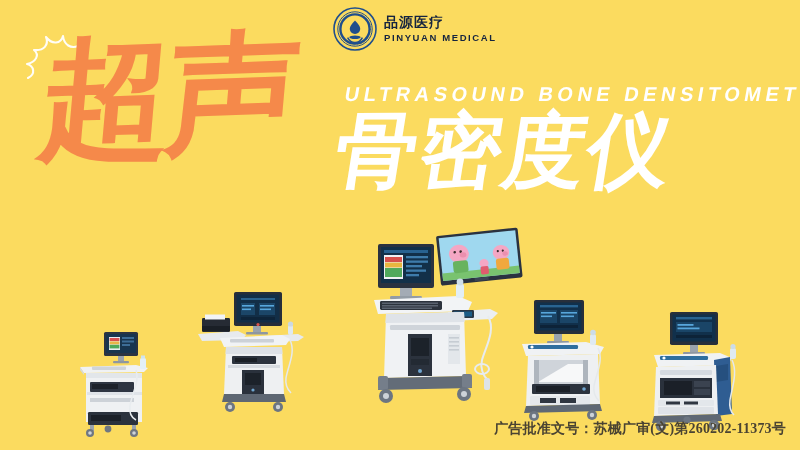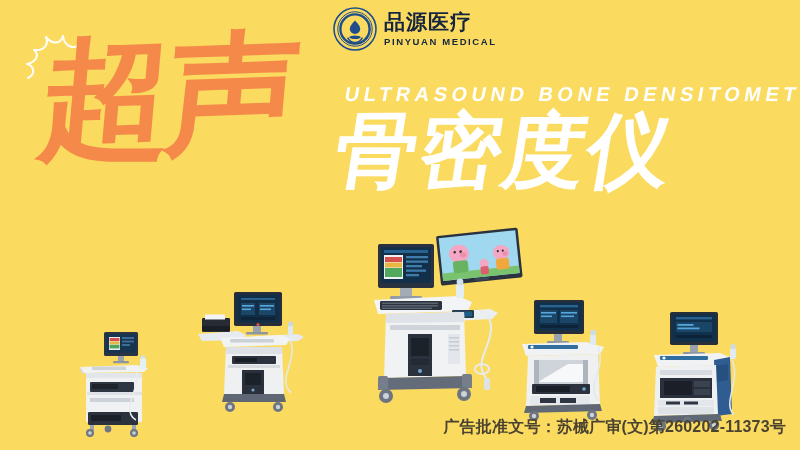--- a/index.html
+++ b/index.html
@@ -21,21 +21,21 @@
   .squiggle { position:absolute; left:18px; top:16px; width:80px; height:80px; }
 
   
   .brand {
     position:absolute; left:333px; top:7px;
     display:flex; align-items:center; gap:7px;
   }
   .brand-mark { width:44px; height:44px; flex:0 0 44px; }
   .brand-text { display:flex; flex-direction:column; line-height:1; }
   .brand-cn {
-    font-size:21px; font-weight:bold; color:#15243f;
+    font-size:14px; font-weight:bold; color:#15243f;
     letter-spacing:1px; font-family:"DejaVu Sans", sans-serif;
   }
   .brand-en {
     font-size:9.5px; font-weight:bold; color:#15243f;
     letter-spacing:1.6px; margin-top:4px;
     font-family:"Liberation Sans", sans-serif;
   }
 
   
   .headline-cn-orange {
@@ -64,22 +64,22 @@
     white-space:nowrap;
   }
 
   
   .machine { position:absolute; }
   .machine svg { display:block; width:100%; height:100%; }
 
   
   .approval {
     position:absolute; right:14px; bottom:12px;
-    font-family:Liberation Sans, sans-serif;
-    font-size:16px; color:#4a4332; font-weight:bold;
+    font-family:Liberation Serif, serif;
+    font-size:14px; color:#4a4332; font-weight:bold;
     letter-spacing:0.2px; white-space:nowrap;
   }
 </style>
 </head>
 <body>
 
 <div id="stage">
 
   <div class="squiggle">
     <svg viewBox="0 0 80 80">

